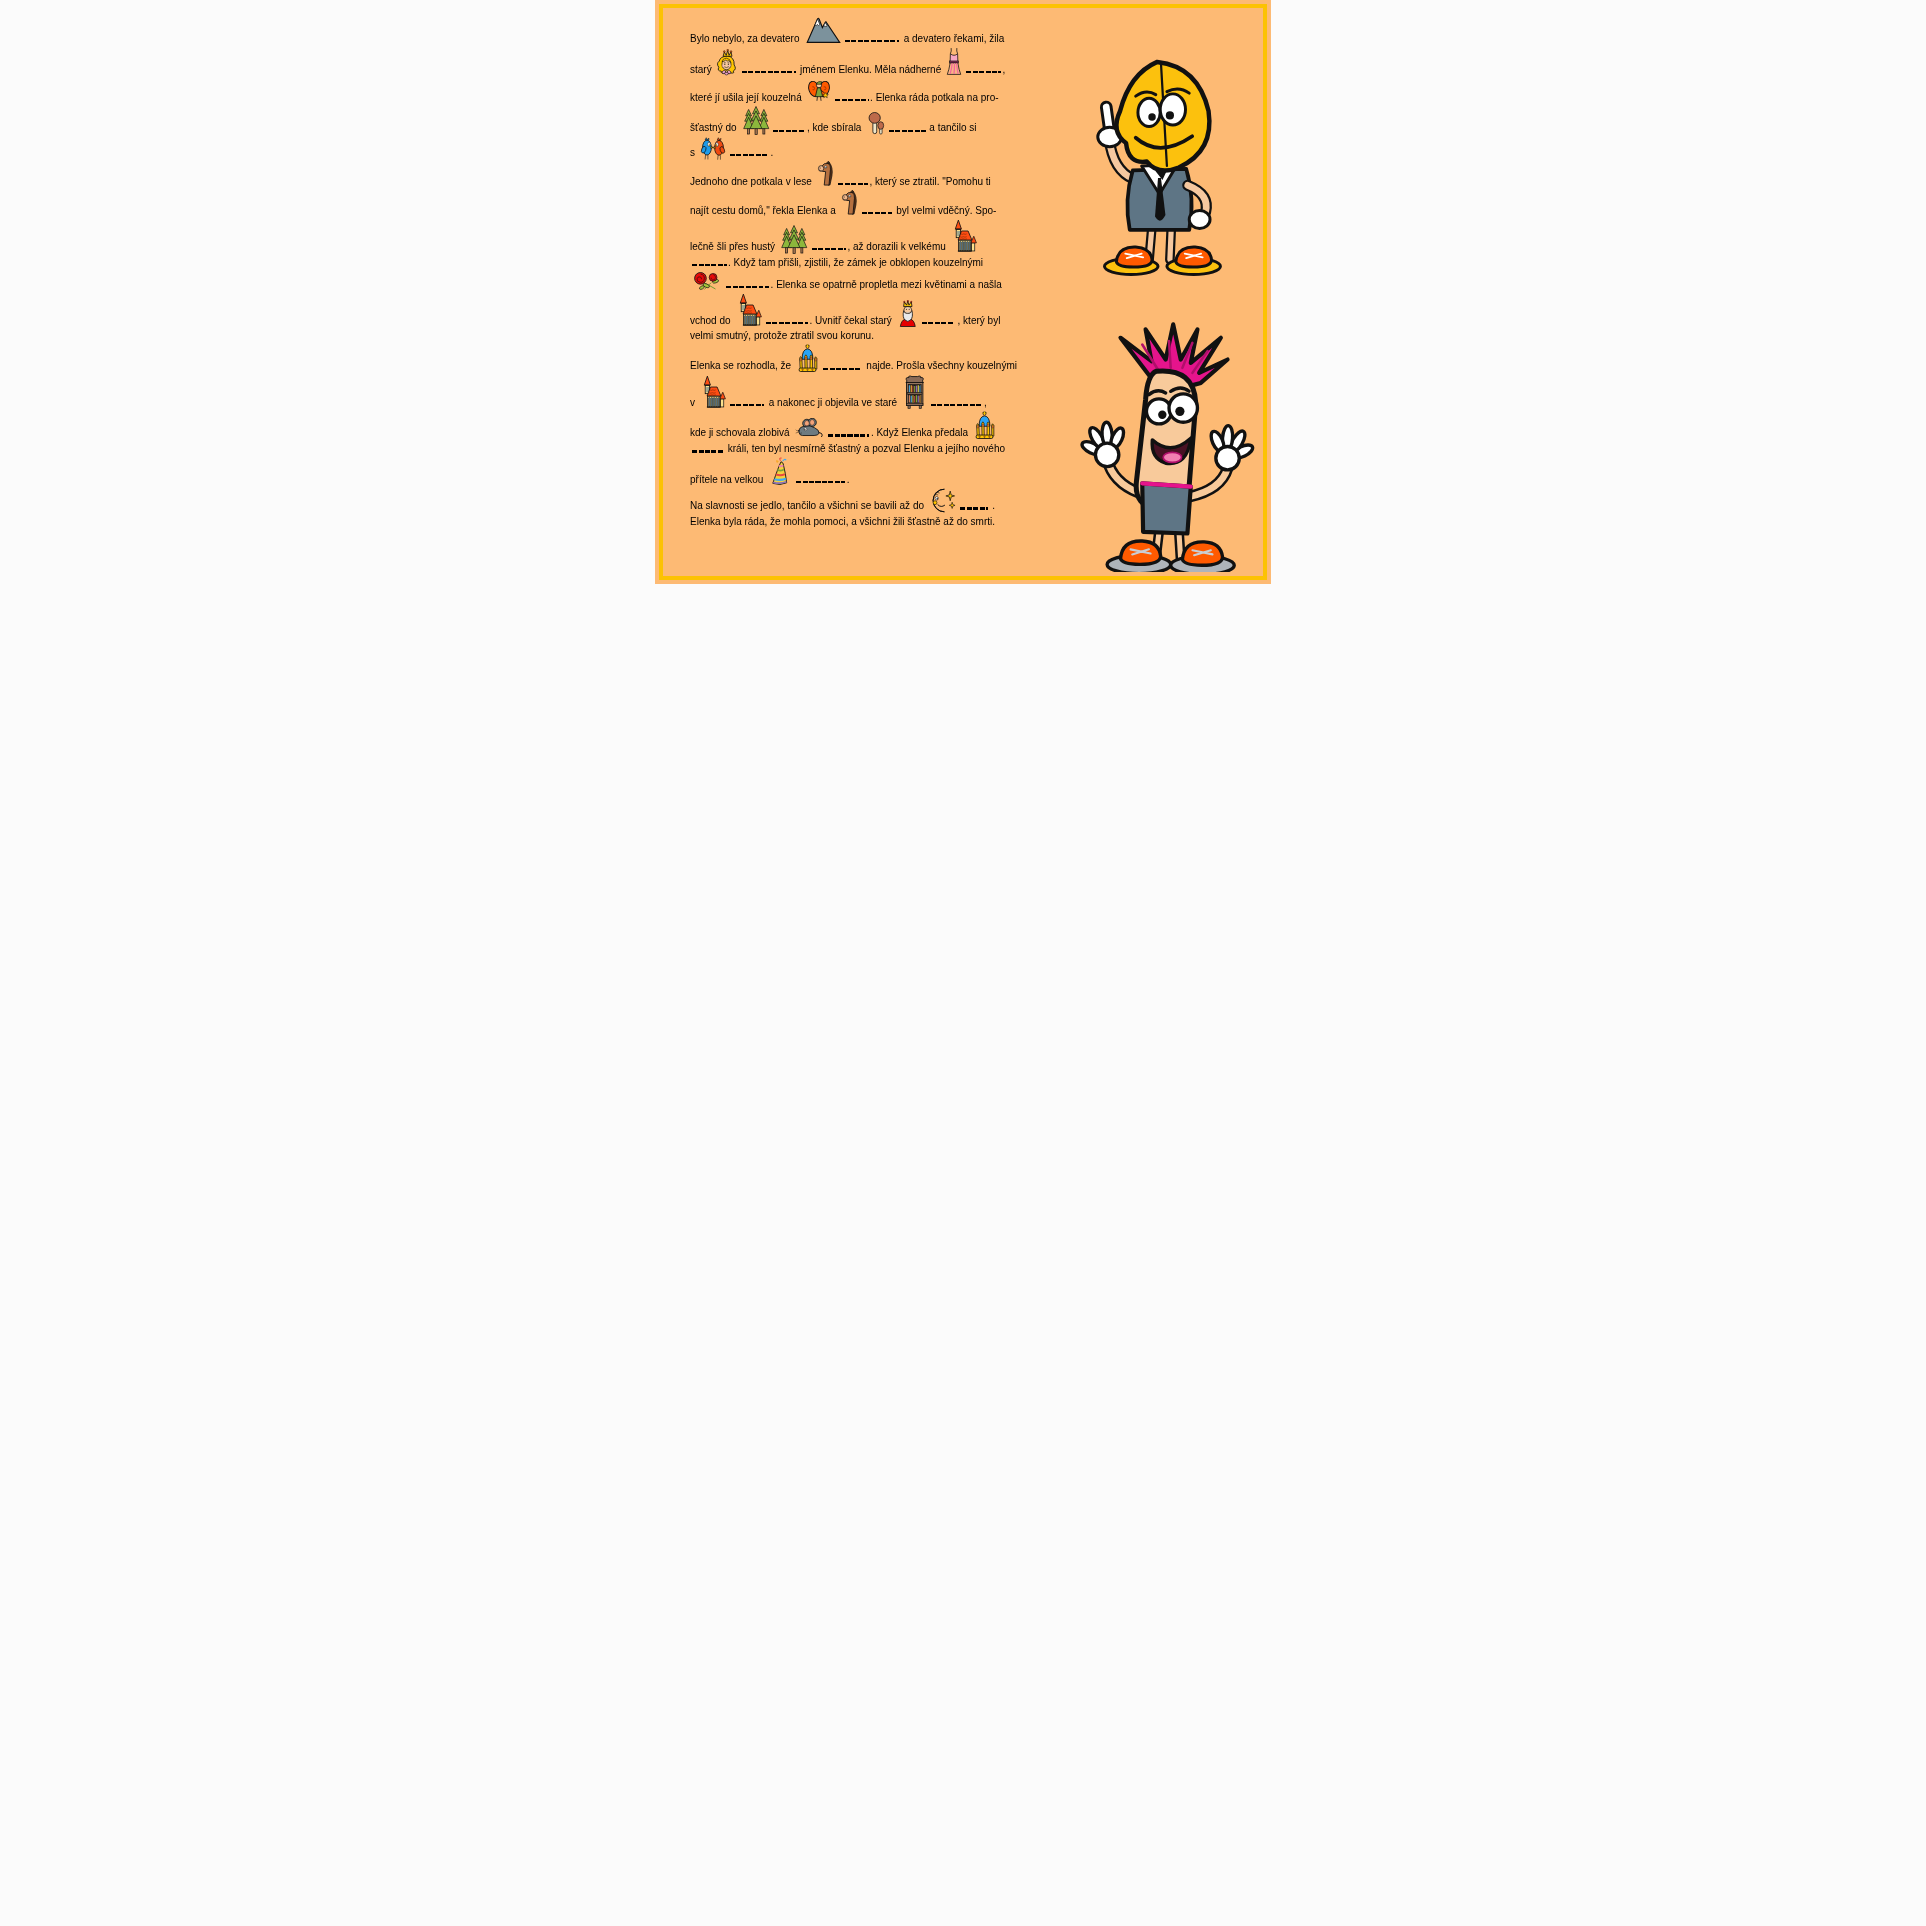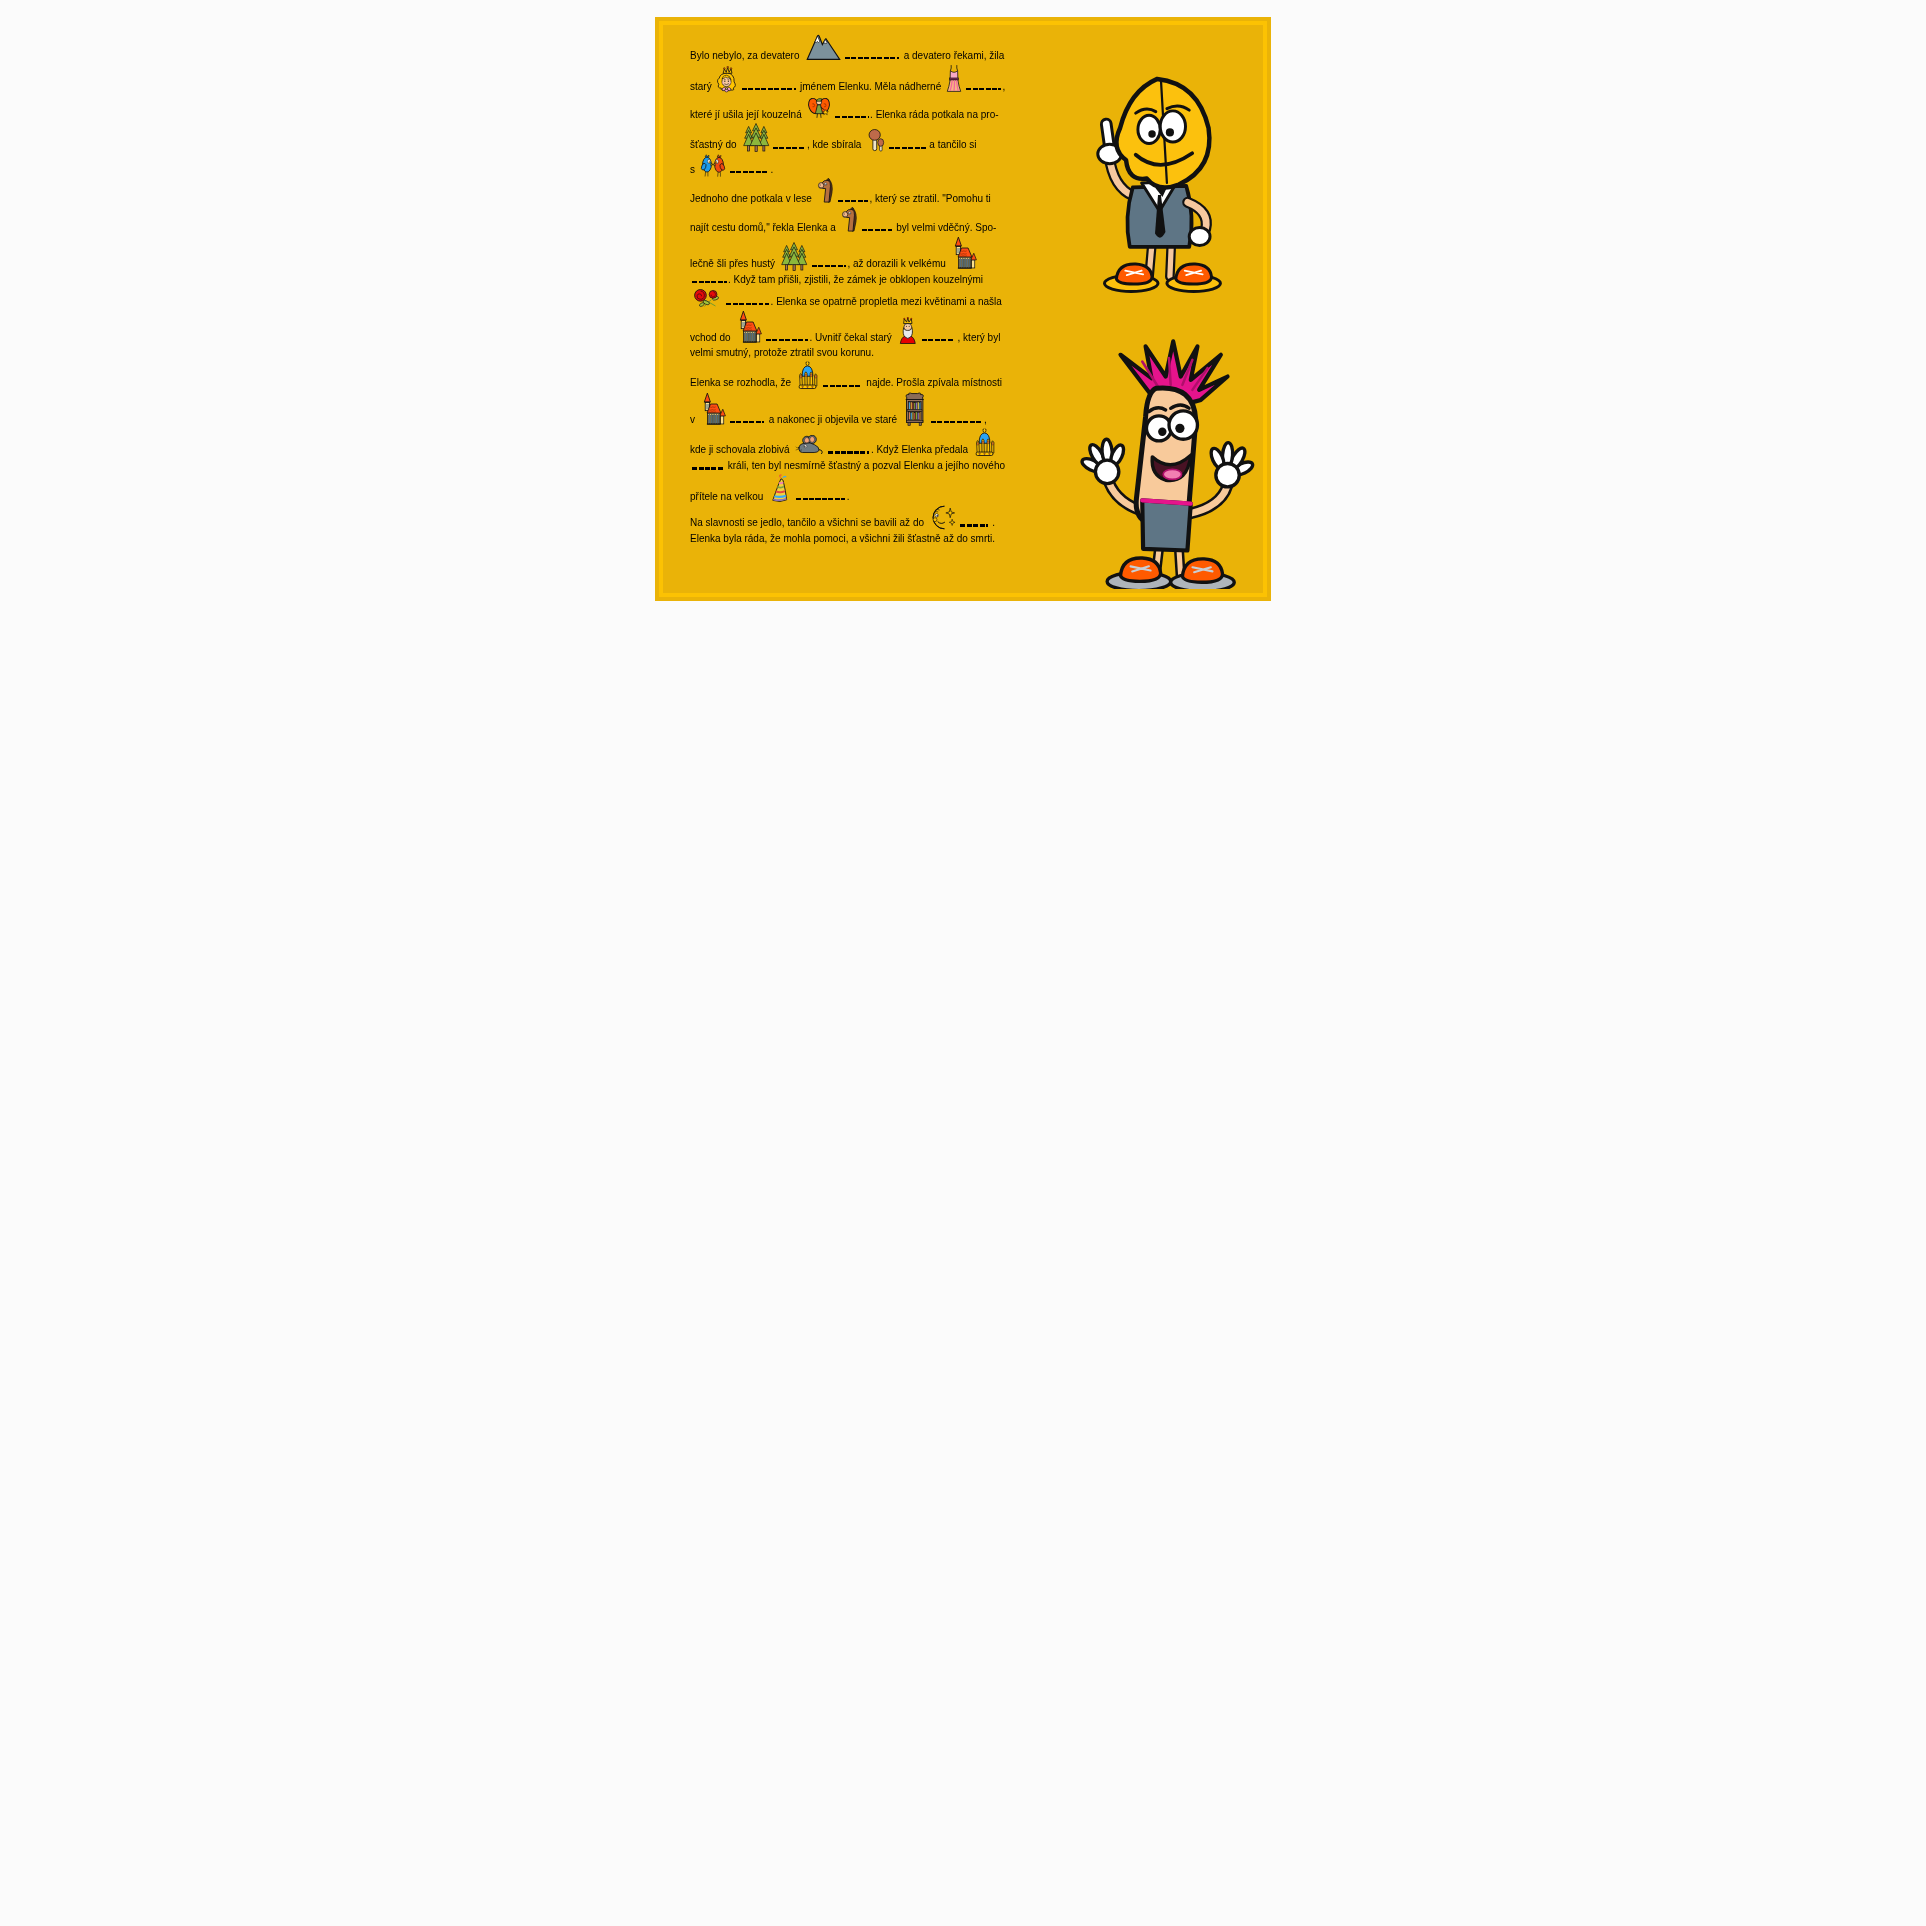--- a/index.html
+++ b/index.html
@@ -1,16 +1,16 @@
 <!DOCTYPE html>
 <html style="font-size:6.2px"><head>
 <meta charset="utf-8">
 <style>
   html,body{margin:0;padding:0;background:#fbfbfb;font-family:"Liberation Sans",sans-serif;}
-  .page{position:relative;width:616px;height:584px;margin:17px auto;background:#eab308;overflow:hidden;}
+  .page{position:relative;width:616px;height:584px;margin:0 auto;background:#fdba74;overflow:hidden;}
   .frame{position:absolute;left:3.9px;top:3.9px;right:3.9px;bottom:3.9px;border:4.2px solid #fcc203;pointer-events:none;}
   .story{position:absolute;left:35px;top:14.6px;width:403px;color:#000;}
   .line{font-size:10px;line-height:16px;white-space:nowrap;}
   .txt{vertical-align:baseline;}
   .blank{display:inline-block;height:2.3px;margin:0 1.5px;vertical-align:-0.4px;
          background:repeating-linear-gradient(90deg,#000 0 5px,transparent 5px 6.5px);}
   .ic{display:inline-block;margin:0 2.3px;vertical-align:-2.3px;}
   .ic-mountains{width:37px;height:28.5px;vertical-align:-1.5px;}
   .ic-princess{width:24px;height:27px;vertical-align:-3.9px;}
   .ic-dress{width:16px;height:29px;vertical-align:-3.1px;}
@@ -291,21 +291,21 @@
           <use href="#sym-roses"></use>
         </svg><span class="blank" style="width: 43px;"></span><span class="txt">. Elenka se opatrně propletla mezi květinami a našla</span></div>
       <div class="line"><span class="txt">vchod do </span><svg class="ic ic-castle" viewBox="0 0 69 88" width="26.6" height="34">
           <use href="#sym-castle"></use>
         </svg><span class="blank" style="width: 42px;"></span><span class="txt">. Uvnitř čekal starý </span><svg class="ic ic-king" viewBox="0 0 56 70" width="21.6" height="27">
           <use href="#sym-king"></use>
         </svg><span class="blank" style="width: 31px;"></span><span class="txt"> , který byl</span></div>
       <div class="line"><span class="txt">velmi smutný, protože ztratil svou korunu.</span></div>
       <div class="line"><span class="txt">Elenka se rozhodla, že </span><svg class="ic ic-crown" viewBox="0 0 59 74" width="23" height="28.5">
           <use href="#sym-crown"></use>
-        </svg><span class="blank" style="width: 39px;"></span><span class="txt"> najde. Prošla zpívala místnosti</span></div>
+        </svg><span class="blank" style="width: 39px;"></span><span class="txt"> najde. Prošla všechny kouzelnými</span></div>
       <div class="line"><span class="txt">v </span><svg class="ic ic-castle" viewBox="0 0 69 88" width="26.6" height="34">
           <use href="#sym-castle"></use>
         </svg><span class="blank" style="width: 34px;"></span><span class="txt"> a nakonec ji objevila ve staré </span><svg class="ic ic-bookshelf" viewBox="0 0 66 88" width="25.4" height="34">
           <use href="#sym-bookshelf"></use>
         </svg><span class="blank" style="width: 51px;"></span><span class="txt">,</span></div>
       <div class="line"><span class="txt">kde ji schovala zlobivá </span><svg class="ic ic-mouse" viewBox="0 0 77 52" width="30" height="20">
           <use href="#sym-mouse"></use>
         </svg><span class="blank" style="width: 41px;"></span><span class="txt">. Když Elenka předala </span><svg class="ic ic-crown" viewBox="0 0 59 74" width="23" height="28.5">
           <use href="#sym-crown"></use>
         </svg></div>

